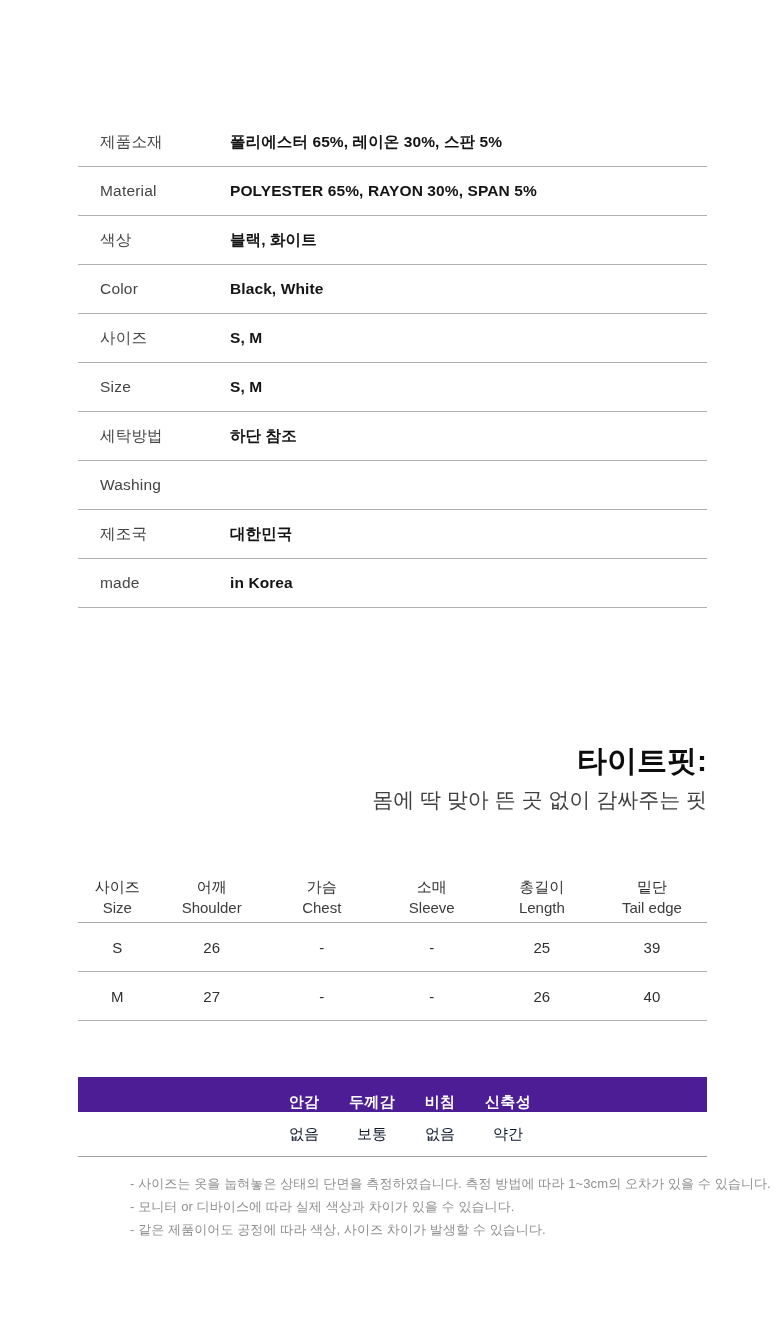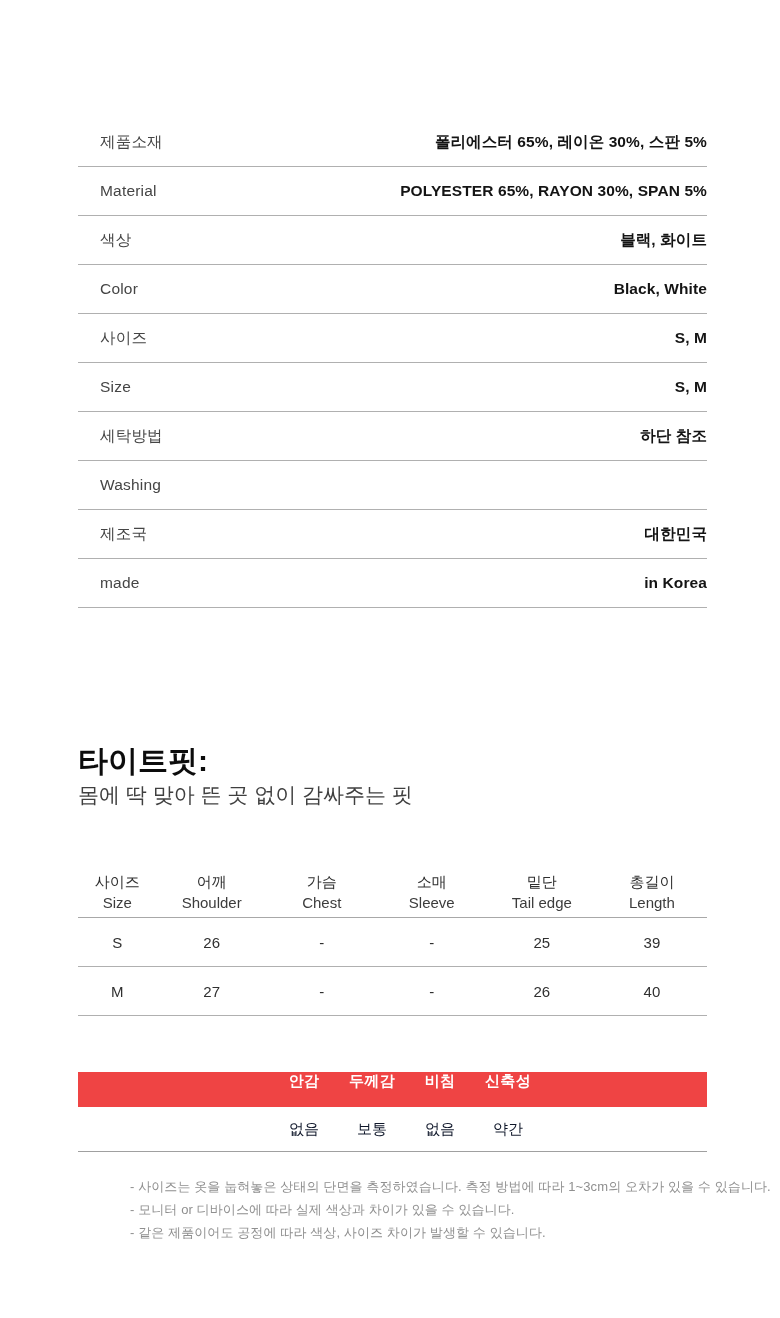--- a/index.html
+++ b/index.html
@@ -33,32 +33,32 @@
     font-size: 15.5px;
     color: #454545;
     letter-spacing: 0.2px;
   }
   .spec-value {
     flex: 1;
     font-size: 15.5px;
     font-weight: 600;
     color: #141414;
     letter-spacing: 0.1px;
-    text-align: right;
-  }
-
-  
-  .fit-block { margin-top: 134px; text-align: left; }
+  }
+
+  
+  .fit-block { margin-top: 134px; text-align: right; }
   .fit-title {
     font-size: 30px;
     font-weight: 700;
     color: #0c0c0c;
     line-height: 38px;
   }
   .fit-sub {
+    margin-top: 5px;
     font-size: 21px;
     font-weight: 400;
     color: #3f3f3f;
     line-height: 30px;
   }
 
   
   .size-table { margin-top: 57px; }
   .size-header-row, .size-data-row { display: flex; width: 100%; }
   .size-header-row {
@@ -85,23 +85,23 @@
     height: 49px;
     align-items: center;
     border-bottom: 1px solid #b0b0b0;
   }
   .size-cell { font-size: 15px; color: #303030; text-align: center; }
 
   
   .fabric-table { margin-top: 56px; }
   .fabric-bar {
     height: 35px;
-    background: #ef4444;
+    background: #4c1d95;
     display: flex;
-    align-items: flex-start;
+    align-items: flex-end;
   }
   .fabric-spacer { width: 192px; }
   .fabric-cell {
     width: 68px;
     text-align: center;
   }
   .fabric-head {
     color: #ffffff;
     font-size: 15px;
     font-weight: 700;
@@ -110,21 +110,21 @@
   .fabric-values {
     height: 45px;
     display: flex;
     align-items: center;
     border-bottom: 1px solid #a0a0a0;
   }
   .fabric-value { font-size: 15px; color: #0f172a; }
 
   
   .notes {
-    margin-top: 23px;
+    margin-top: 15px;
     padding-left: 52px;
   }
   .note-line {
     font-size: 13px;
     color: #8f8f8f;
     line-height: 23px;
     letter-spacing: 0.1px;
     white-space: nowrap;
   }
 </style>
@@ -192,26 +192,26 @@
       </div>
       <div class="size-col cn">
         <div class="size-head-ko">가슴</div>
         <div class="size-head-en">Chest</div>
       </div>
       <div class="size-col cn">
         <div class="size-head-ko">소매</div>
         <div class="size-head-en">Sleeve</div>
       </div>
       <div class="size-col cn">
+        <div class="size-head-ko">총길이</div>
+        <div class="size-head-en">Length</div>
+      </div>
+      <div class="size-col cn">
         <div class="size-head-ko">밑단</div>
         <div class="size-head-en">Tail edge</div>
-      </div>
-      <div class="size-col cn">
-        <div class="size-head-ko">총길이</div>
-        <div class="size-head-en">Length</div>
       </div>
     </div>
     <div class="size-data-row">
       <div class="size-cell size-col c0">S</div>
       <div class="size-cell size-col cn">26</div>
       <div class="size-cell size-col cn">-</div>
       <div class="size-cell size-col cn">-</div>
       <div class="size-cell size-col cn">25</div>
       <div class="size-cell size-col cn">39</div>
     </div>

